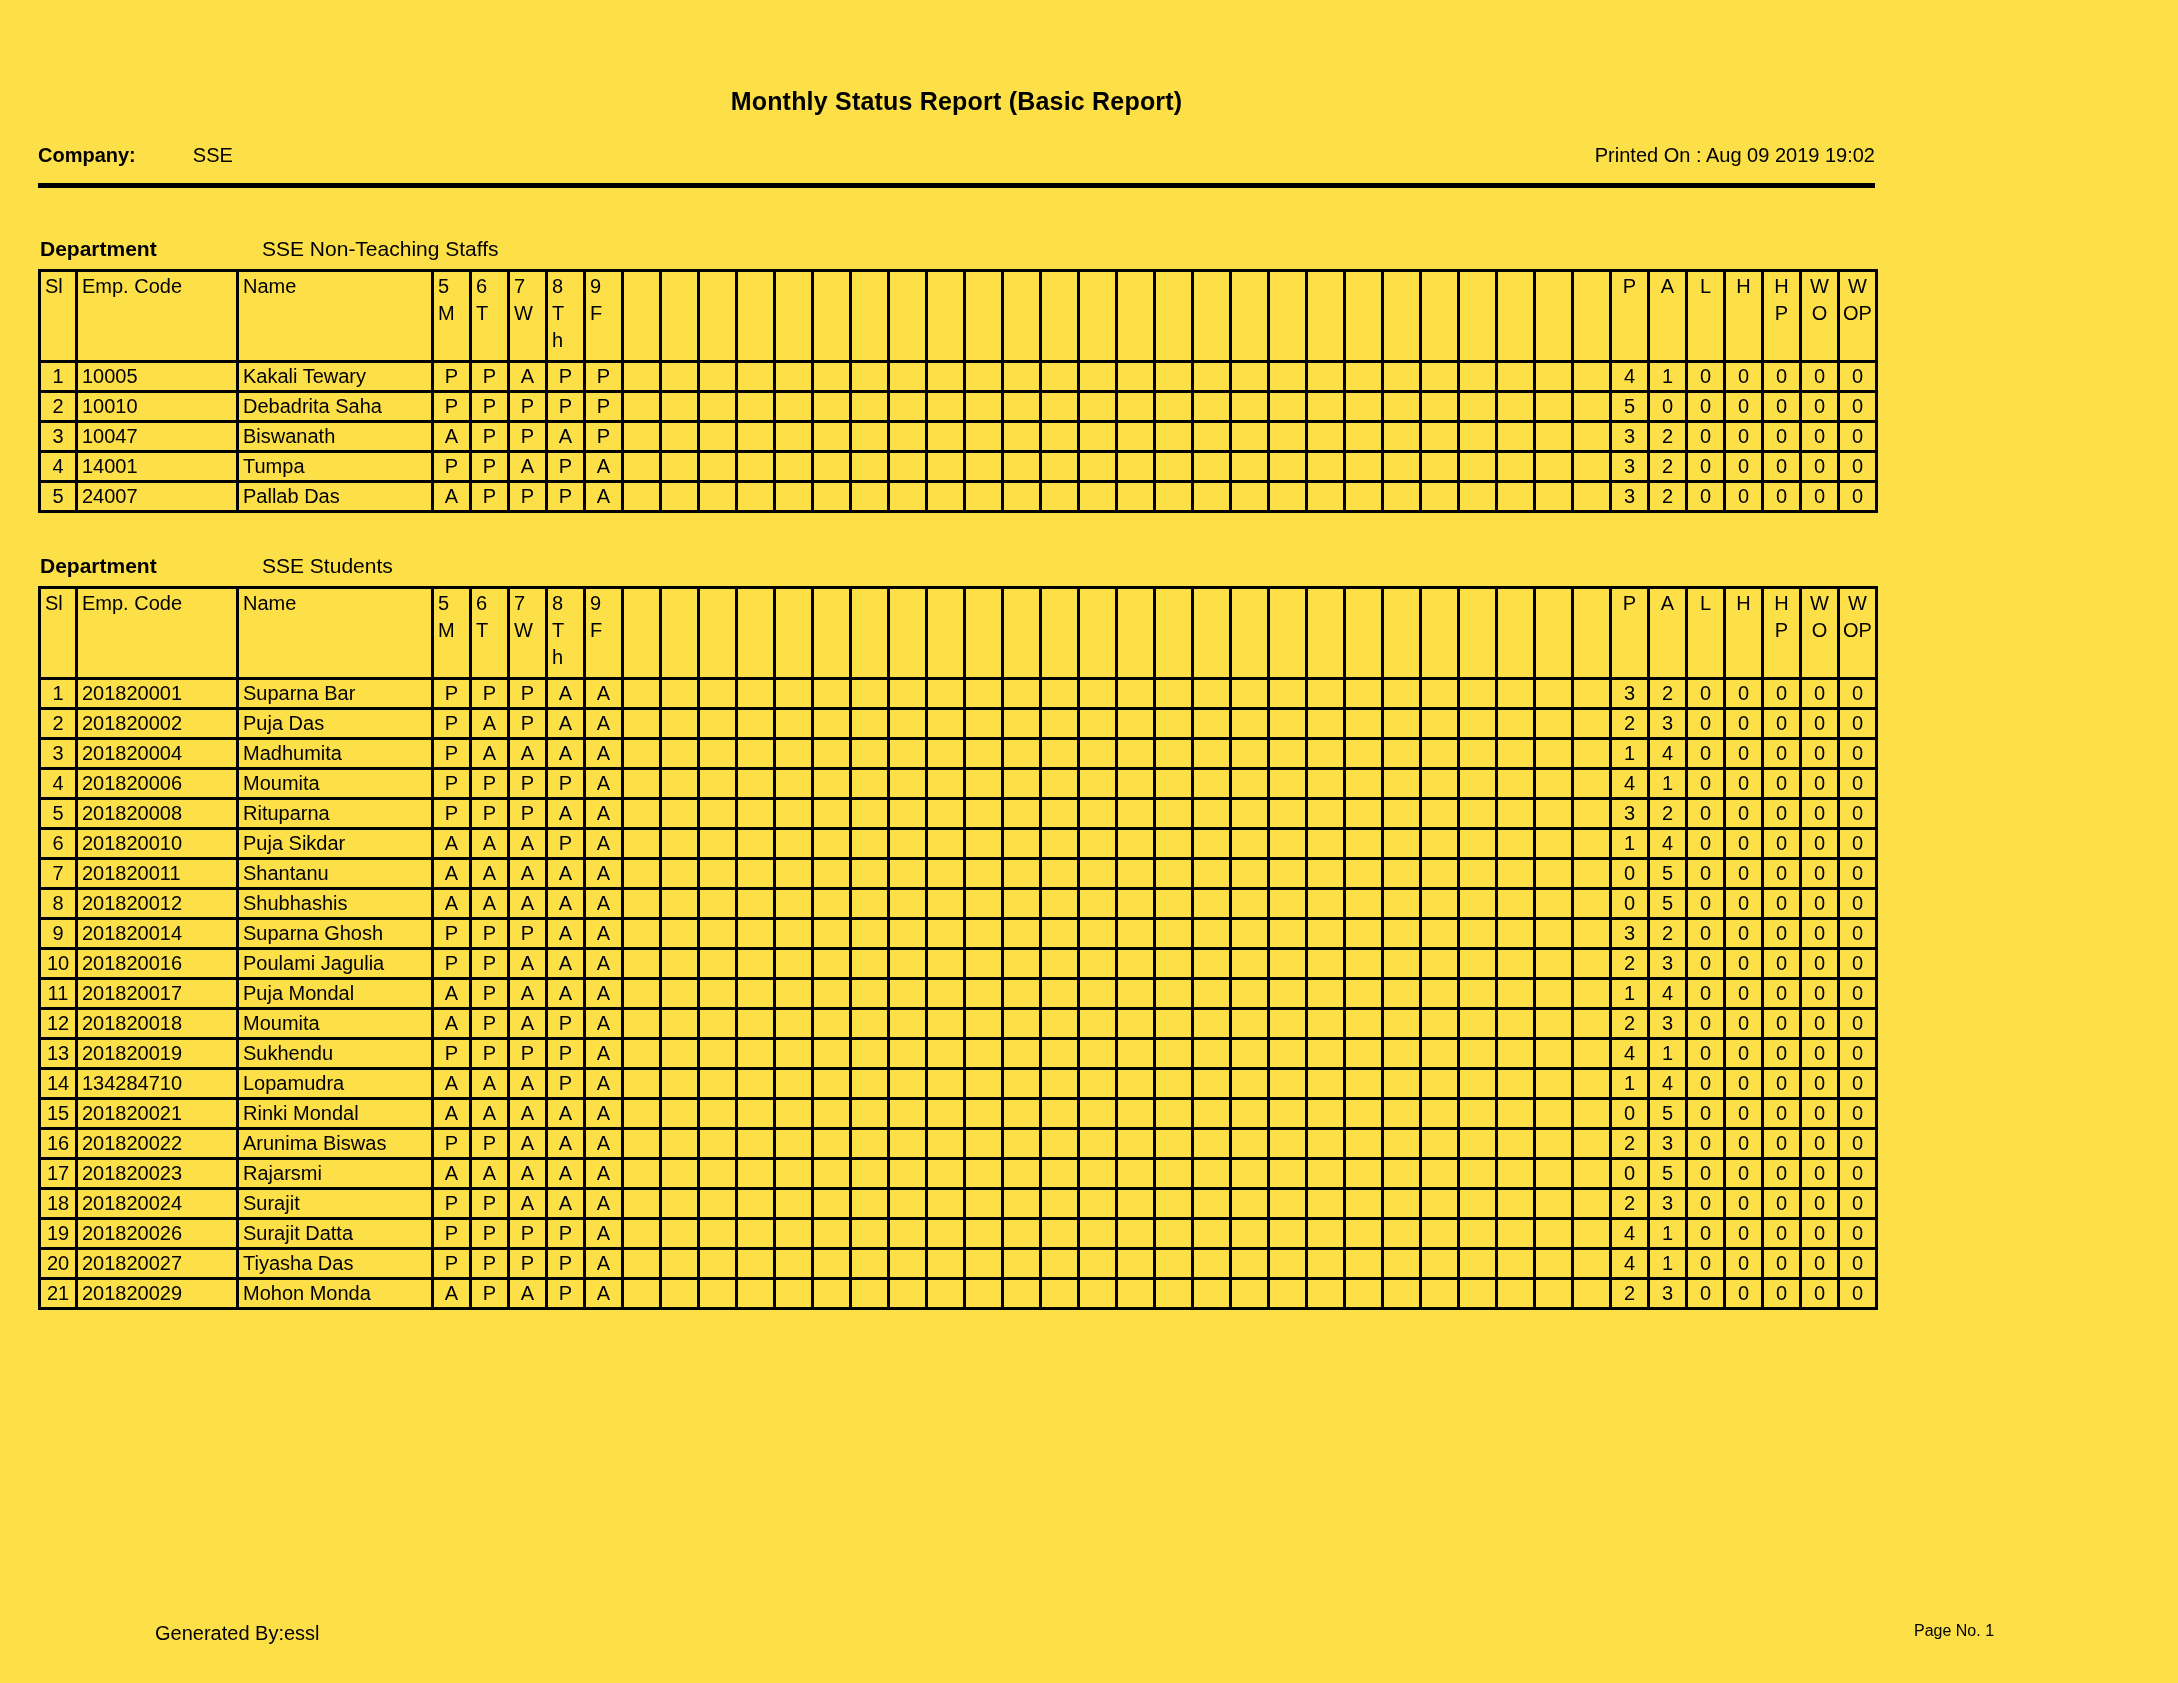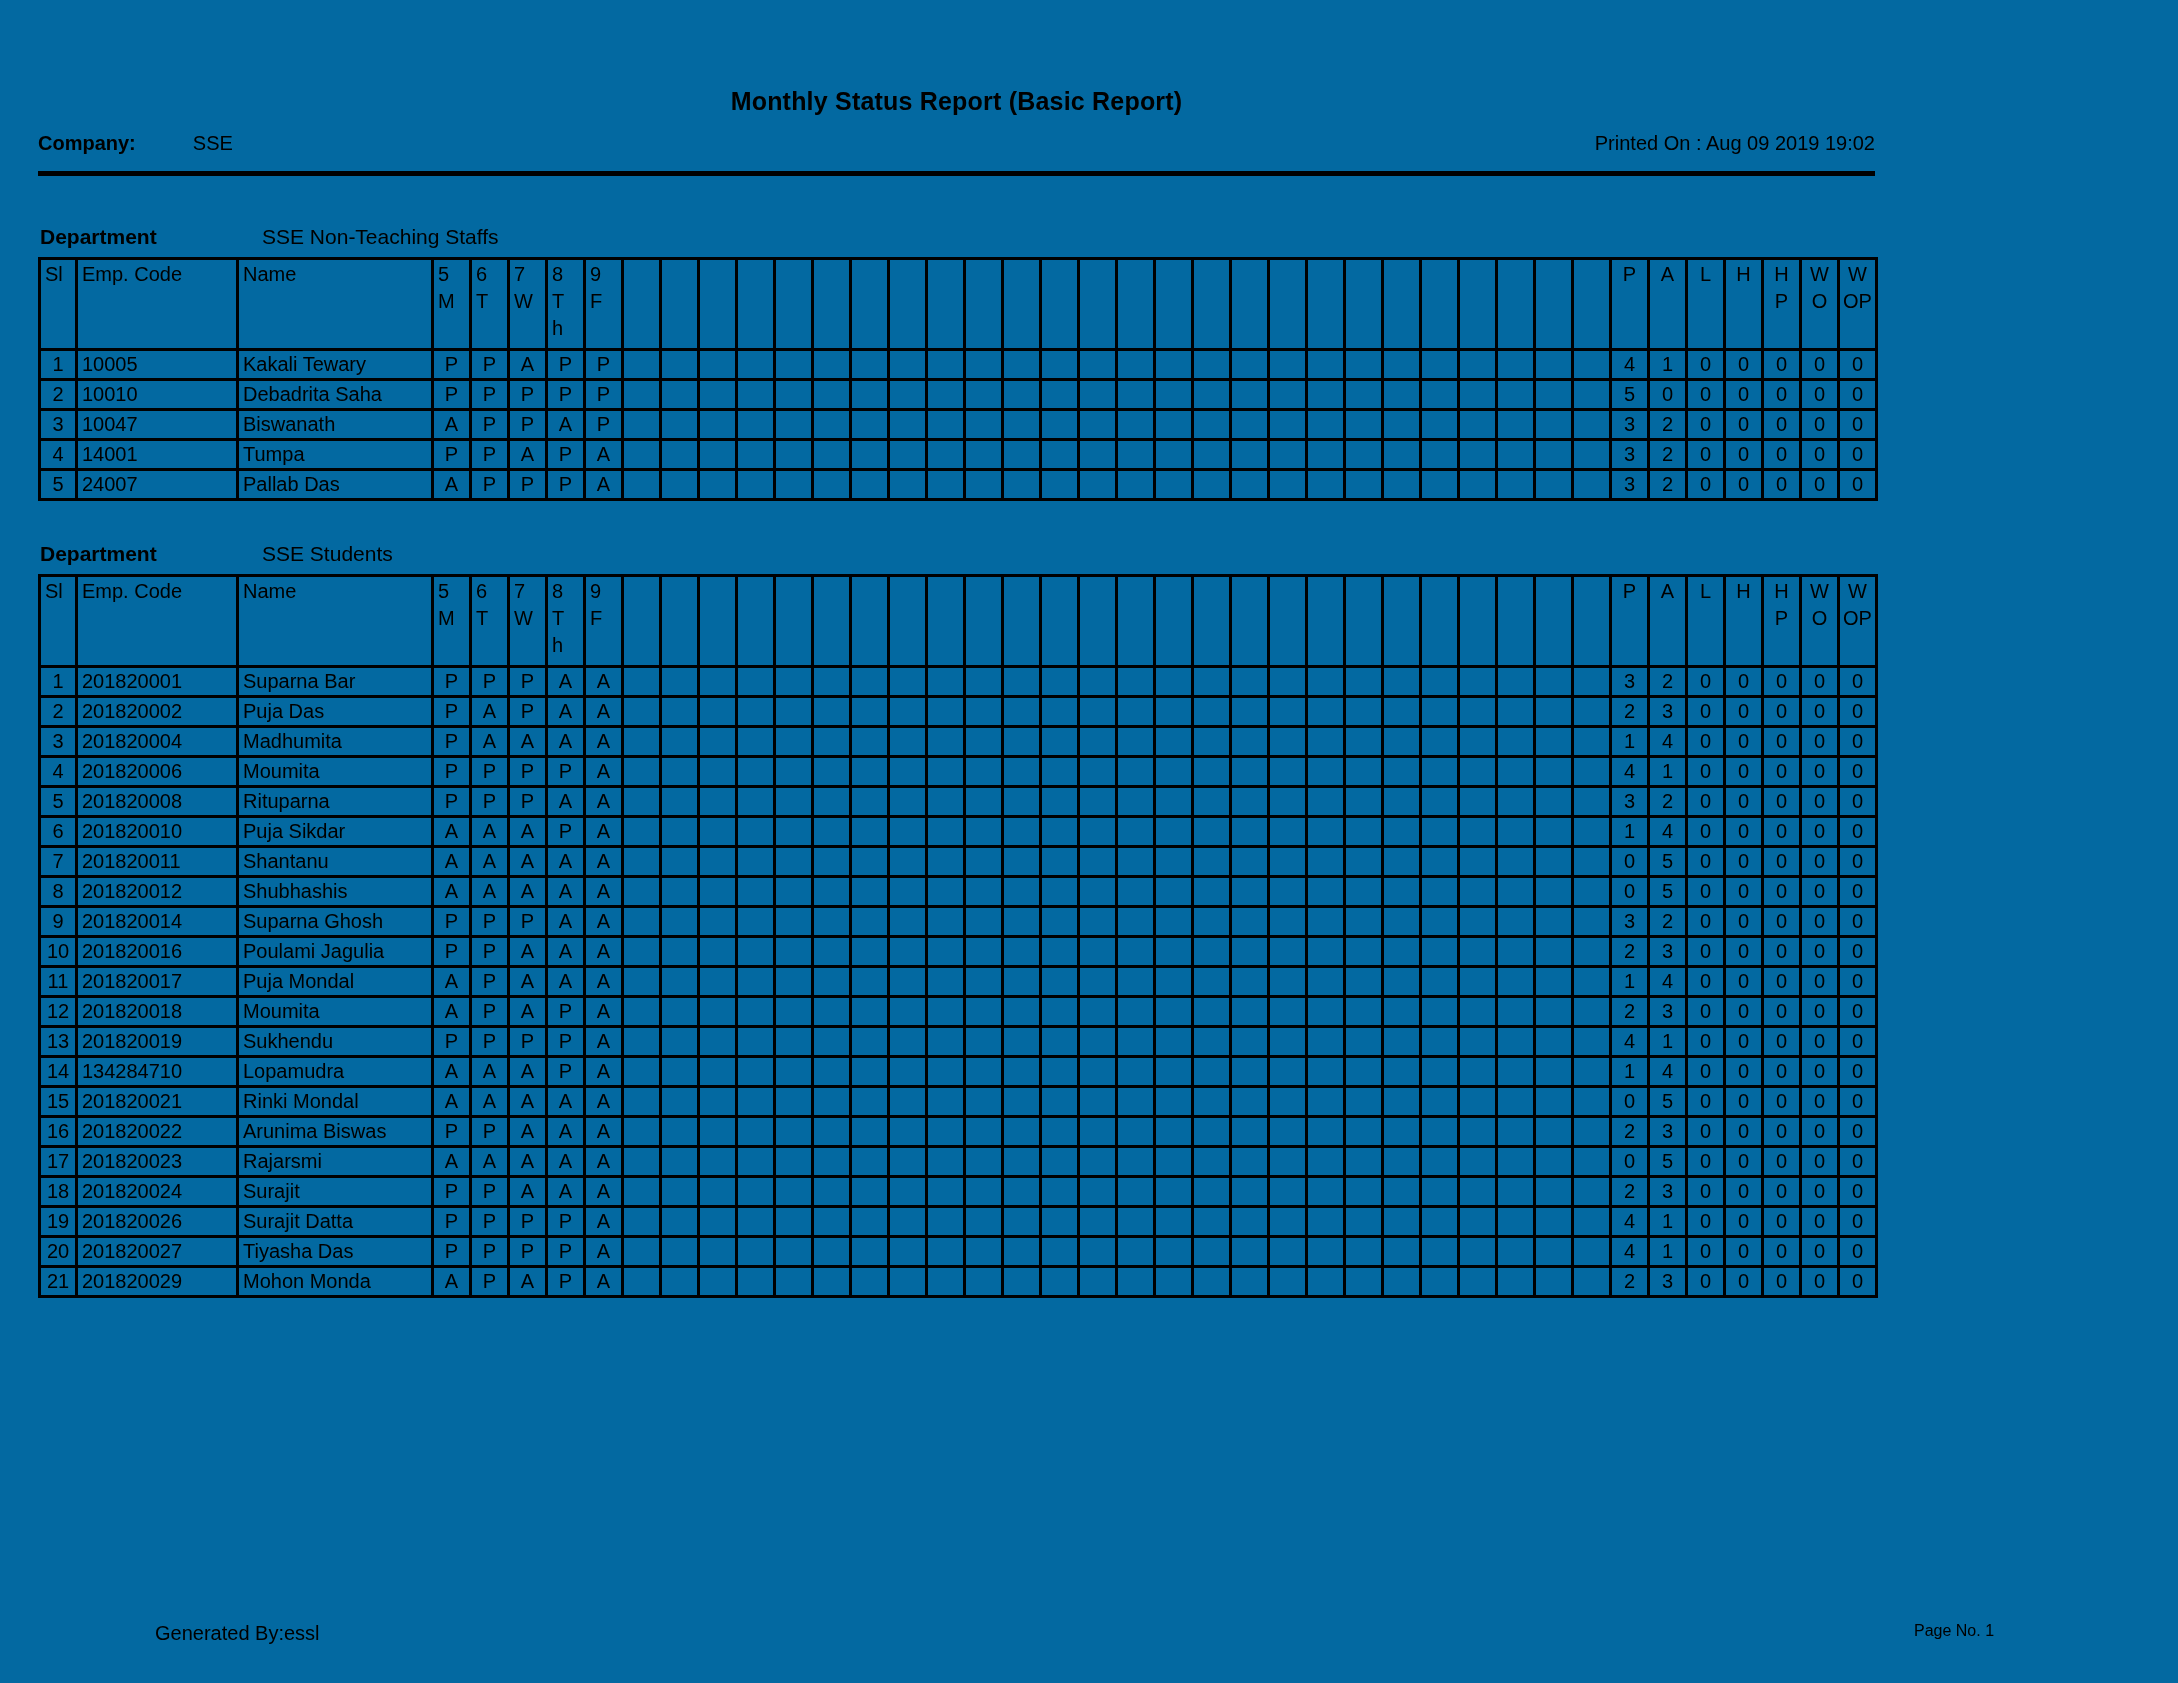--- a/index.html
+++ b/index.html
@@ -1,20 +1,20 @@
 <!DOCTYPE html>
 <html><head>
 <meta charset="utf-8">
 <style>
   html, body { margin: 0; padding: 0; background: #ffffff; }
   .page {
     position: relative;
     width: 2178px;
     height: 1683px;
-    background: #0369a1;
+    background: #fde047;
     color: #000000;
     font-family: "Liberation Sans", "DejaVu Sans", sans-serif;
     overflow: hidden;
   }
   .content {
     position: absolute;
     left: 38px;
     top: 0;
     width: 1837px;
   }
@@ -25,21 +25,21 @@
     font-size: 25px;
     letter-spacing: 0.2px;
   }
   .subtitle {
     margin-top: 11px;
     text-align: center;
     font-size: 20px;
     white-space: pre;
   }
   .company-row {
-    margin-top: 16px;
+    margin-top: 28px;
     display: flex;
     justify-content: space-between;
     align-items: baseline;
     font-size: 20px;
   }
   .company-label { font-weight: bold; }
   .company-value { margin-left: 57px; }
   .rule {
     margin-top: 16px;
     height: 5px;

